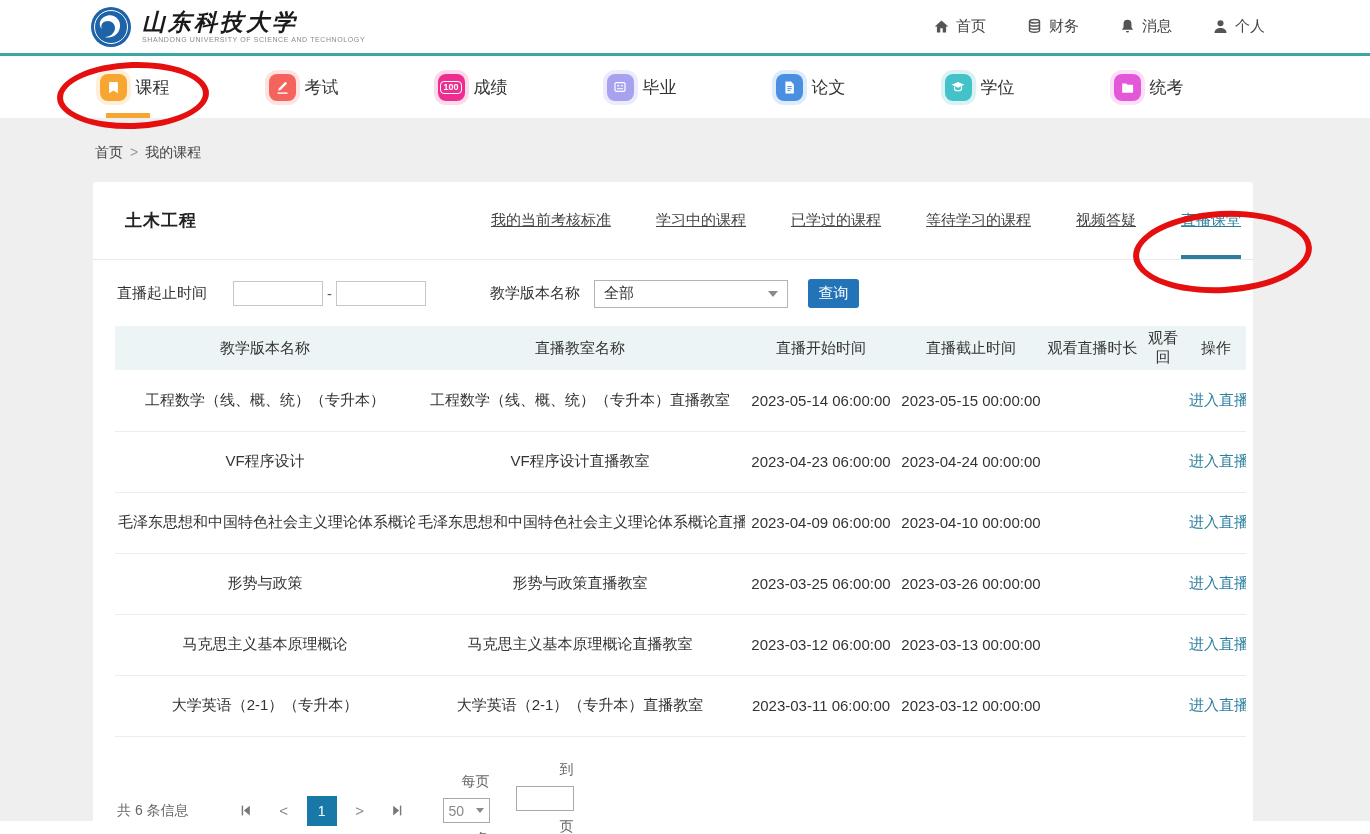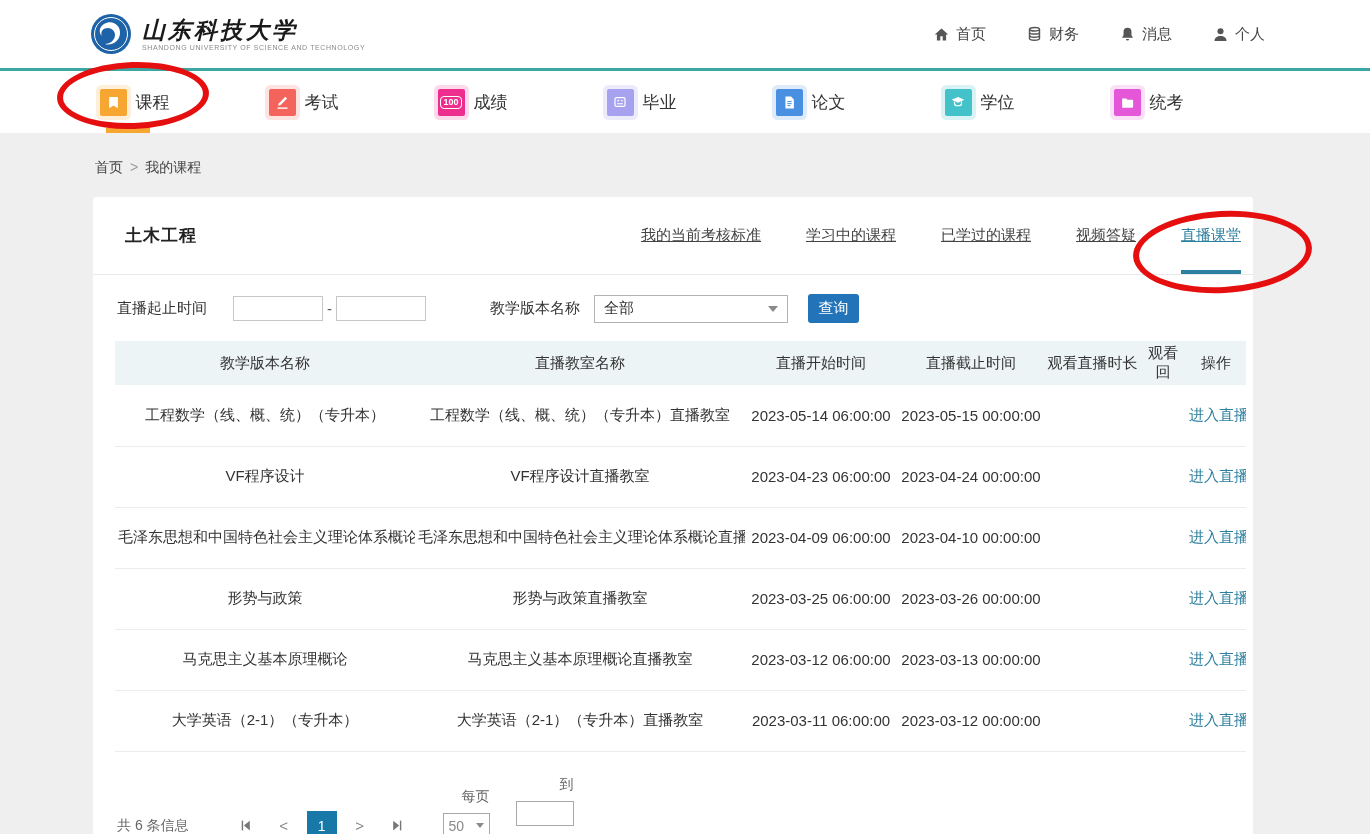--- a/index.html
+++ b/index.html
@@ -3,21 +3,21 @@
 <meta charset="utf-8">
 <style>
   * { box-sizing: border-box; }
   body {
     margin: 0; width: 1370px; height: 834px; overflow: hidden;
     font-family: "Liberation Sans", "DejaVu Sans", sans-serif;
     background: #fff; position: relative; color: #333;
   }
   
   .top-header {
-    height: 71px; background: #fff; display: flex; align-items: center;
+    height: 56px; background: #fff; display: flex; align-items: center;
     justify-content: space-between; padding: 0 105px 0 90px;
     border-bottom: 3px solid #3aa7a3;
   }
   .logo { display: flex; align-items: center; gap: 10px; }
   .logo-emblem { width: 42px; height: 42px; flex: 0 0 auto; }
   .logo-text-zh {
     font-family: "DejaVu Serif", "Liberation Serif", serif;
     font-style: italic; font-weight: 700; font-size: 23px; color: #1a1a1a;
     letter-spacing: 3px; line-height: 1;
   }
@@ -25,21 +25,21 @@
   .top-nav { display: flex; gap: 40px; }
   .top-nav-item { display: flex; align-items: center; gap: 6px; font-size: 15px; color: #444; cursor: pointer; }
   .top-nav-item svg { display: block; }
   
   .main-nav { height: 62px; background: #fff; display: flex; align-items: stretch; padding-left: 50px; }
   .main-nav-item {
     width: 169px; display: flex; align-items: center; justify-content: center;
     gap: 9px; cursor: pointer; position: relative;
   }
   .nav-ico {
-    width: 27px; height: 27px; border-radius: 2px; display: flex;
+    width: 27px; height: 27px; border-radius: 8px; display: flex;
     align-items: center; justify-content: center; color: #fff;
     box-shadow: 0 0 0 4px rgba(0,0,0,0.035);
     text-align: right;
   }
   .nav-ico svg { display: block; }
   .ico-course   { background: #f7a632; box-shadow: 0 0 0 4px rgba(247,166,50,.18); }
   .ico-exam     { background: #f4635c; box-shadow: 0 0 0 4px rgba(244,99,92,.18); }
   .ico-score    { background: #ee2e8f; box-shadow: 0 0 0 4px rgba(238,46,143,.18); }
   .ico-grad     { background: #a7a2f0; box-shadow: 0 0 0 4px rgba(167,162,240,.22); }
   .ico-thesis   { background: #4a90e2; box-shadow: 0 0 0 4px rgba(74,144,226,.18); }
@@ -260,20 +260,21 @@
     <span>我的课程</span>
   </div>
 
   <div class="card">
     <div class="card-header">
       <div class="page-title">土木工程</div>
       <div class="tabs">
         <div class="tab">我的当前考核标准</div>
         <div class="tab">学习中的课程</div>
         <div class="tab">已学过的课程</div>
+        <div class="tab">等待学习的课程</div>
         <div class="tab">视频答疑</div>
         <div class="tab active">直播课堂</div>
       </div>
     </div>
 
     <div class="filter-row">
       <span class="filter-label">直播起止时间</span>
       <input class="date-input" value="" style="">
       <span class="range-sep">-</span>
       <input class="date-input second" value="" style="">

